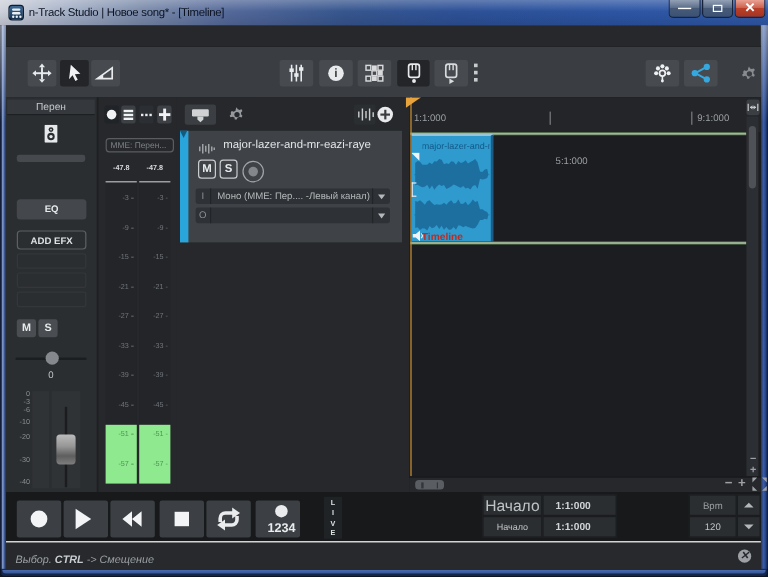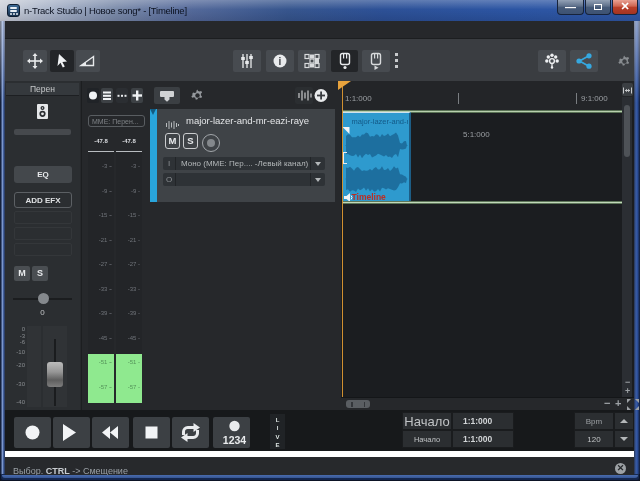--- a/index.html
+++ b/index.html
@@ -100,21 +100,21 @@
 #vscroll{position:absolute;left:281px;top:16px;width:10px;height:300px;background:#2b2e33;}
 #vthumb{position:absolute;left:283px;top:24px;width:6px;height:52px;background:#4e5257;border-radius:3px;}
 #hexp{position:absolute;left:285px;top:316px;width:14px;height:13px;}
 
 #transport{position:absolute;left:0;top:389px;width:629px;height:41px;background:#17191b;}
 .trbtn{position:absolute;top:7px;width:37px;height:31px;background:#3c4044;border-radius:2px;}
 #tr-live{position:absolute;left:265px;top:4px;width:15px;height:35px;background:#202326;color:#dde5e3;font-size:6px;font-weight:bold;text-align:center;line-height:8.3px;padding-top:2px;}
 #tr-time{position:absolute;left:280px;top:4px;width:117px;height:35px;background:#26292c;color:#c9ccce;font-family:"Liberation Mono",monospace;font-size:16.5px;letter-spacing:1.6px;line-height:35px;text-align:left;padding-left:9px;}
 .tcell{position:absolute;background:#2b2e31;border:1px solid #1a1c1e;color:#c0c3c5;}
 
-#status{position:absolute;left:0;top:430px;width:629px;height:26px;background:#27292c;border-top:6px solid #ffffff;color:#9aa0a5;font-size:9px;}
+#status{position:absolute;left:0;top:430px;width:629px;height:26px;background:#27292c;border-top:1px solid #ffffff;color:#9aa0a5;font-size:9px;font-style:italic;}
 #status b{color:#c8cdd1;}
 #stx{position:absolute;right:8px;top:6px;width:11px;height:11px;border-radius:50%;background:#9da1a5;color:#26292c;font-size:9px;font-weight:bold;text-align:center;line-height:11px;}
 </style>
 </head>
 <body>
 <div id="app">
 <div id="frame"></div>
 <div id="titlebar"></div>
 <div id="title-ico">
       <i style="top:2px;width:7px;"></i>

